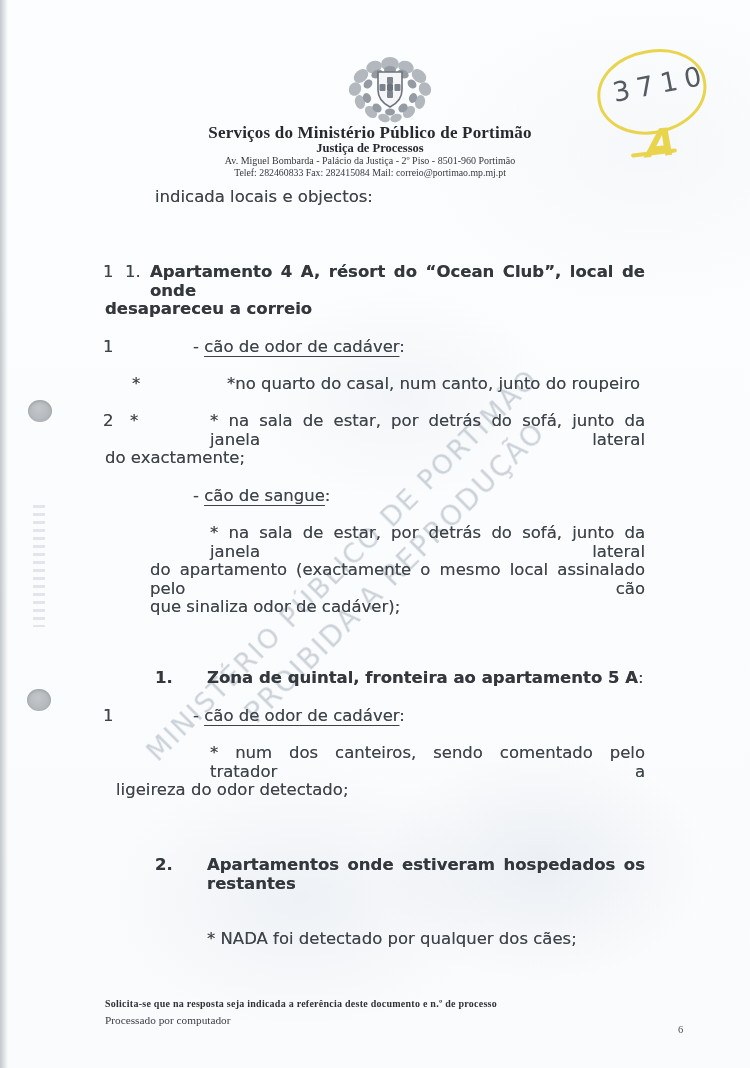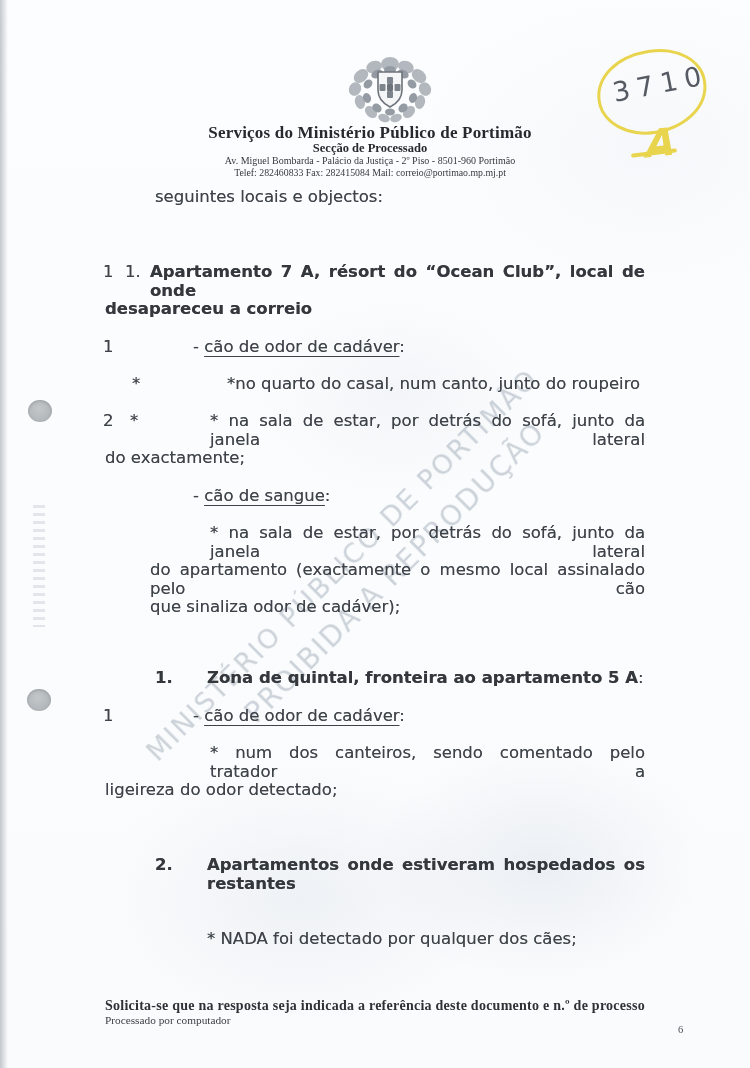--- a/index.html
+++ b/index.html
@@ -45,21 +45,21 @@
       filter:blur(.5px);z-index:1;}
   .wm2{font-size:28px;}
   
   .ln{position:absolute;white-space:nowrap;font-size:16.5px;color:#3e4349;z-index:2;
       text-shadow:0 0 .4px rgba(62,67,73,.65);}
   .just{white-space:normal;text-align:justify;text-align-last:justify;}
   .b{font-weight:bold;color:#34383d;}
   .u{text-decoration:underline;text-underline-offset:3.5px;text-decoration-thickness:1.4px;}
   
   .f-bold{position:absolute;left:105px;top:998px;font-family:"Liberation Serif",serif;
-          font-weight:bold;font-size:14px;color:#2e3236;letter-spacing:.25px;}
+          font-weight:bold;font-size:10px;color:#2e3236;letter-spacing:.25px;}
   .f-reg{position:absolute;left:105px;top:1014px;font-family:"Liberation Serif",serif;
          font-size:11.3px;color:#3a3e43;}
   .pageno{position:absolute;left:678px;top:1024px;font-family:"Liberation Serif",serif;
           font-size:10.5px;color:#4a4e53;}
 </style>
 </head>
 <body>
 
 <div id="page">
 
@@ -105,35 +105,35 @@
         <rect x="43" y="23" width="6" height="7" rx="1"></rect>
         <rect x="35.5" y="30" width="6" height="7" rx="1"></rect>
         <rect x="50.5" y="30" width="6" height="7" rx="1"></rect>
         <rect x="43" y="37" width="6" height="7" rx="1"></rect>
         <rect x="43" y="30" width="6" height="7" rx="1" fill="#6d737a"></rect>
       </g>
     </svg>
   </div>
   <div class="hdr">
     <div class="h-org">Serviços do Ministério Público de Portimão</div>
-    <div class="h-sec">Secção de Processado</div>
+    <div class="h-sec">Justiça de Processos</div>
     <div class="h-addr">Av. Miguel Bombarda - Palácio da Justiça - 2º Piso - 8501-960 Portimão</div>
     <div class="h-tel">Telef: 282460833   Fax: 282415084 Mail: correio@portimao.mp.mj.pt</div>
   </div>
 
   <div class="oval"></div>
   <div class="circled-num">3710</div>
   <div class="hand-A">A</div>
   <div class="hand-A-bar"></div>
 
-  <div class="ln" style="left:155px;top:187px;">seguintes locais e objectos:</div>
+  <div class="ln" style="left:155px;top:187px;">indicada locais e objectos:</div>
 
   <div class="ln" style="left:103px;top:262px;">1</div>
   <div class="ln" style="left:125px;top:262px;">1.</div>
-  <div class="ln just b" style="left:150px;top:262px;width:495px;">Apartamento 7 A, résort do “Ocean Club”, local de onde</div>
+  <div class="ln just b" style="left:150px;top:262px;width:495px;">Apartamento 4 A, résort do “Ocean Club”, local de onde</div>
   <div class="ln b" style="left:105px;top:299px;">desapareceu a correio</div>
 
   <div class="ln" style="left:103px;top:337px;">1</div>
   <div class="ln" style="left:193px;top:337px;"><span>- </span><span class="u">cão de odor de cadáver</span><span>:</span></div>
 
   <div class="ln" style="left:132px;top:374px;">*</div>
   <div class="ln" style="left:227px;top:374px;">*no quarto do casal, num canto, junto do roupeiro</div>
 
   <div class="ln" style="left:103px;top:411px;">2</div>
   <div class="ln" style="left:130px;top:411px;">*</div>
@@ -146,21 +146,21 @@
   <div class="ln just" style="left:150px;top:560px;width:495px;">do apartamento (exactamente o mesmo local assinalado pelo cão</div>
   <div class="ln" style="left:150px;top:597px;">que sinaliza odor de cadáver);</div>
 
   <div class="ln b" style="left:155px;top:668px;">1.</div>
   <div class="ln" style="left:207px;top:668px;"><span class="b">Zona de quintal, fronteira ao apartamento 5 A</span><span>:</span></div>
 
   <div class="ln" style="left:103px;top:706px;">1</div>
   <div class="ln" style="left:193px;top:706px;"><span>- </span><span class="u">cão de odor de cadáver</span><span>:</span></div>
 
   <div class="ln just" style="left:210px;top:743px;width:435px;">* num dos canteiros, sendo comentado pelo tratador a</div>
-  <div class="ln" style="left:105px;top:780px;">ligeireza do odor detectado;</div>
+  <div class="ln" style="left:116px;top:780px;">ligeireza do odor detectado;</div>
 
   <div class="ln b" style="left:155px;top:855px;">2.</div>
   <div class="ln just b" style="left:207px;top:855px;width:438px;">Apartamentos onde estiveram hospedados os restantes</div>
   <div class="ln" style="left:207px;top:929px;">* NADA foi detectado por qualquer dos cães;</div>
 
   <div class="f-bold">Solicita-se que na resposta seja indicada a referência deste documento e n.º de processo</div>
   <div class="f-reg">Processado por computador</div>
   <div class="pageno">6</div>
 
 </div>

